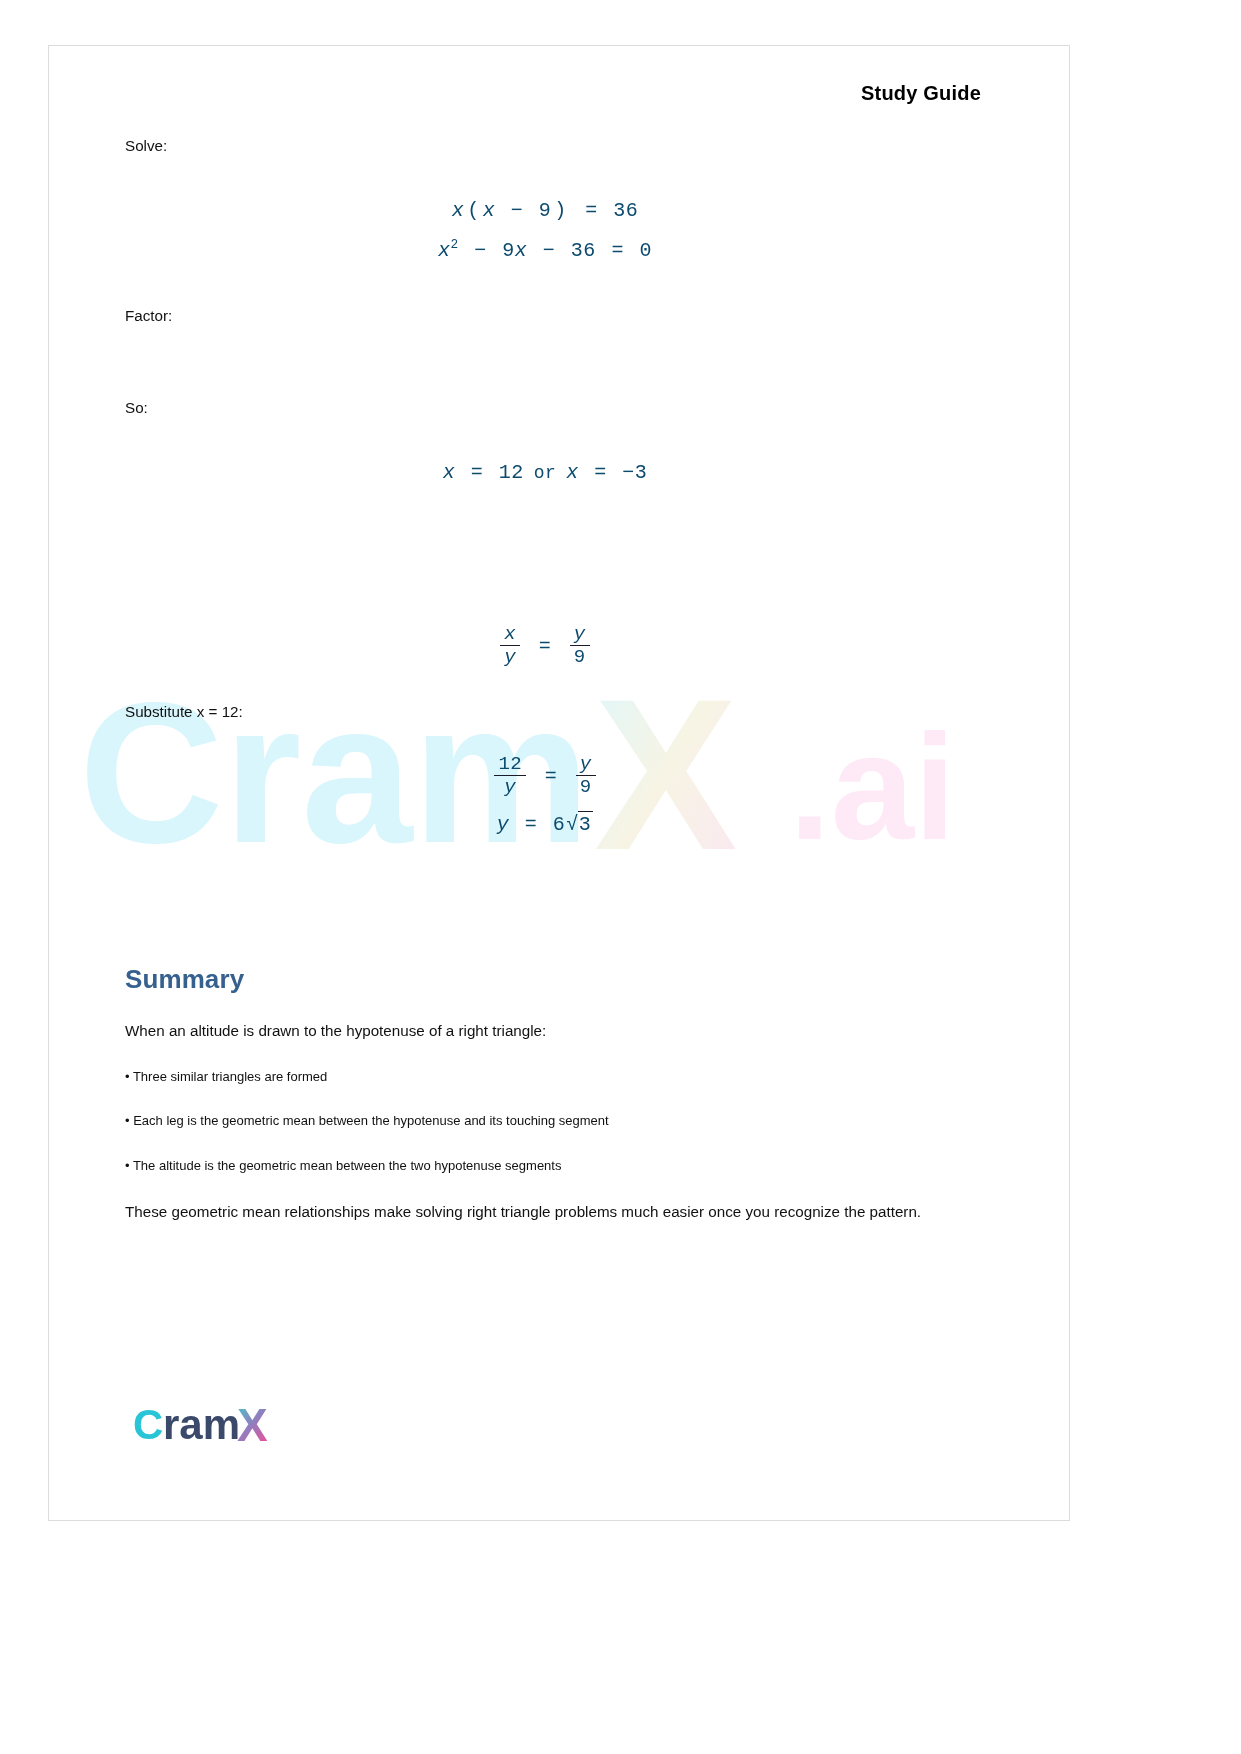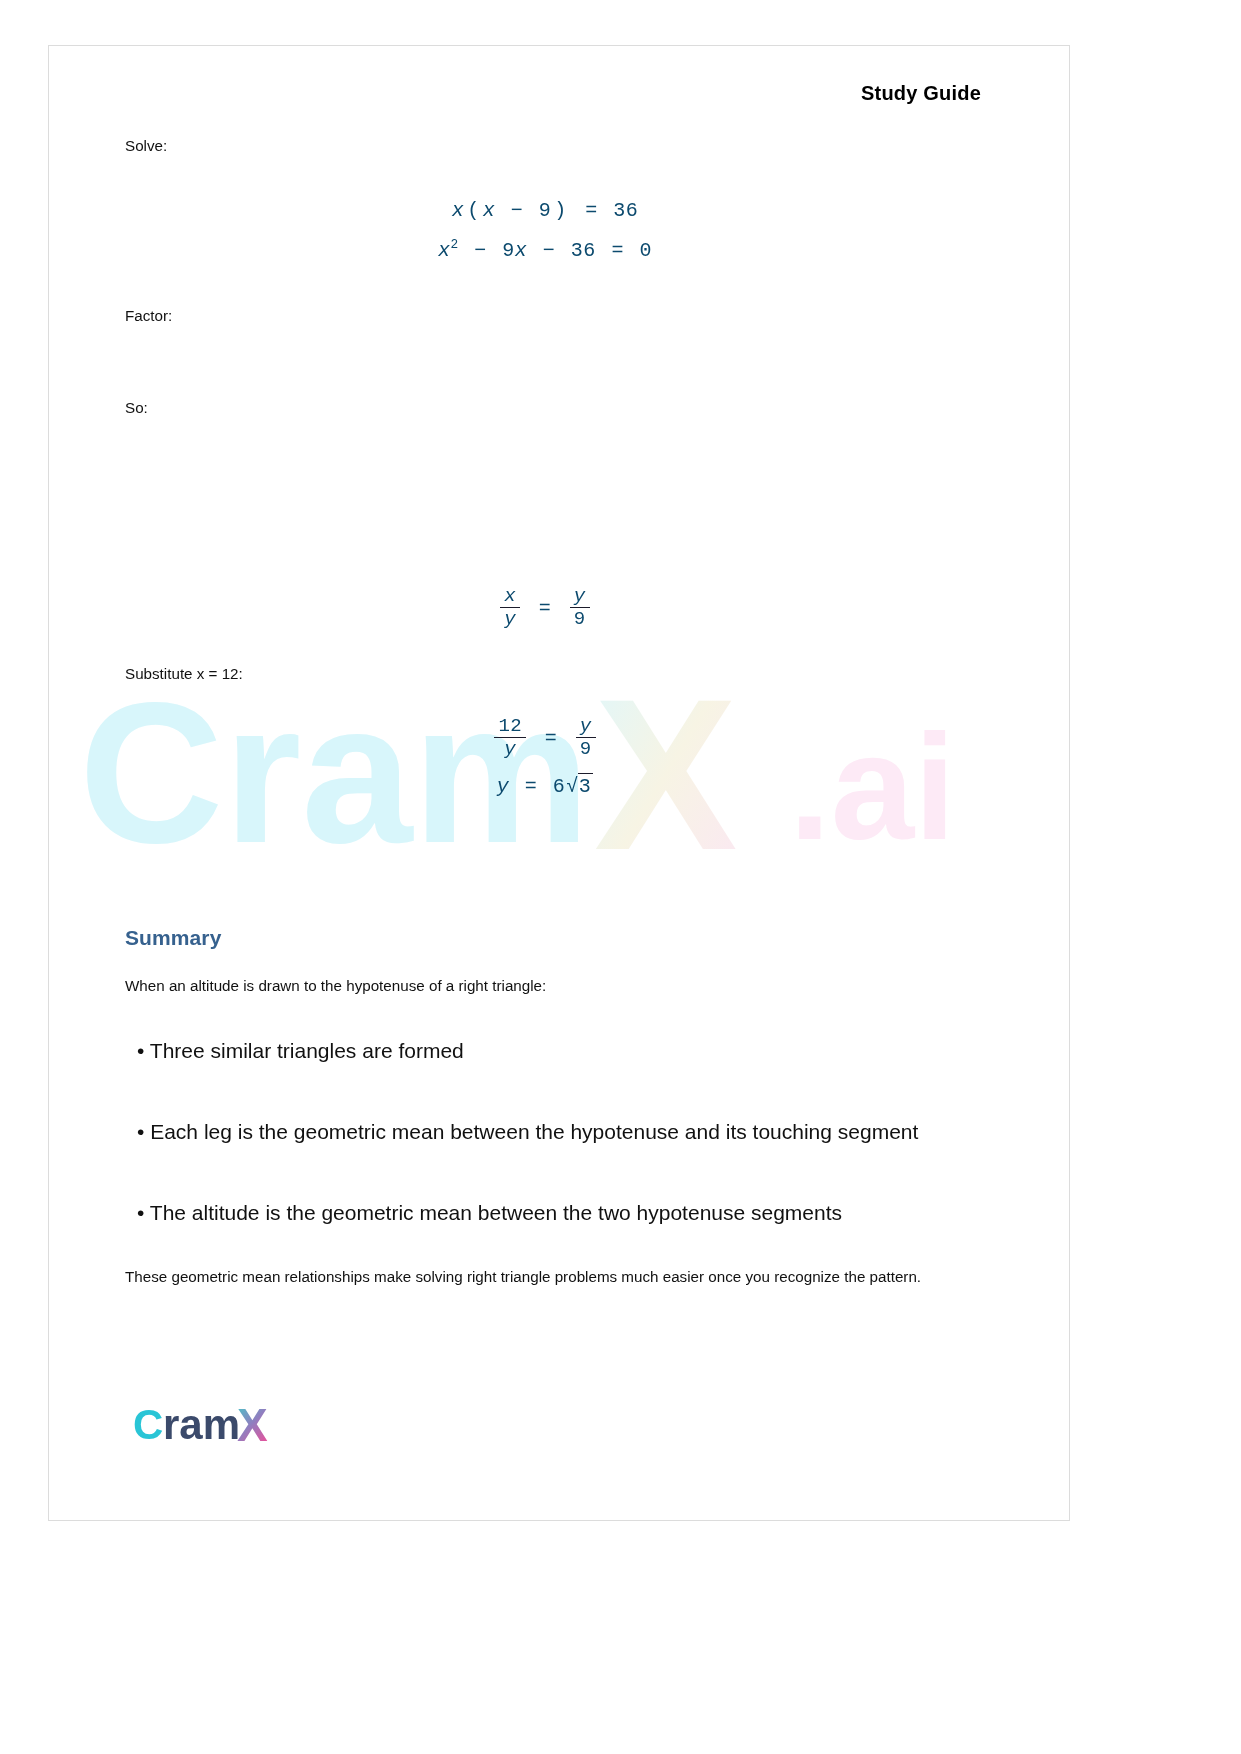--- a/index.html
+++ b/index.html
@@ -131,29 +131,29 @@
   .rad .rand {
     font-style: normal;
     border-top: 1.3px solid #1b1b2b;
     padding: 1px 2px 0 1px;
     margin-left: -1px;
   }
 
   
   h2.section-head {
     margin: 0;
-    font-size: 21px;
+    font-size: 26px;
     font-weight: bold;
     color: #36618e;
     letter-spacing: 0.1px;
   }
 
   p.bullet {
-    margin: 12px;
-    font-size: 21px;
+    margin: 0;
+    font-size: 13px;
     line-height: 1.58;
     color: #111111;
   }
 
   
   .footer-logo {
     position: absolute;
     left: 84px;
     top: 1355px;
     height: 48px;
@@ -202,20 +202,23 @@
 
       <div class="gap-m"></div>
 
 
       <div class="gap-m"></div>
 
       <p class="para">So:</p>
 
       <div class="gap-m"></div>
 
+      <div class="math-block">
+        <span class="math-line"><span class="mvar">x</span><span class="mop"> = </span><span class="mnum">12</span><span class="mrm">or</span><span class="mvar">x</span><span class="mop"> = </span><span class="mnum">−3</span></span>
+      </div>
 
       <div class="gap-m"></div>
 
 
       <div class="gap-m"></div>
 
 
       <div class="gap-m"></div>
 
 

